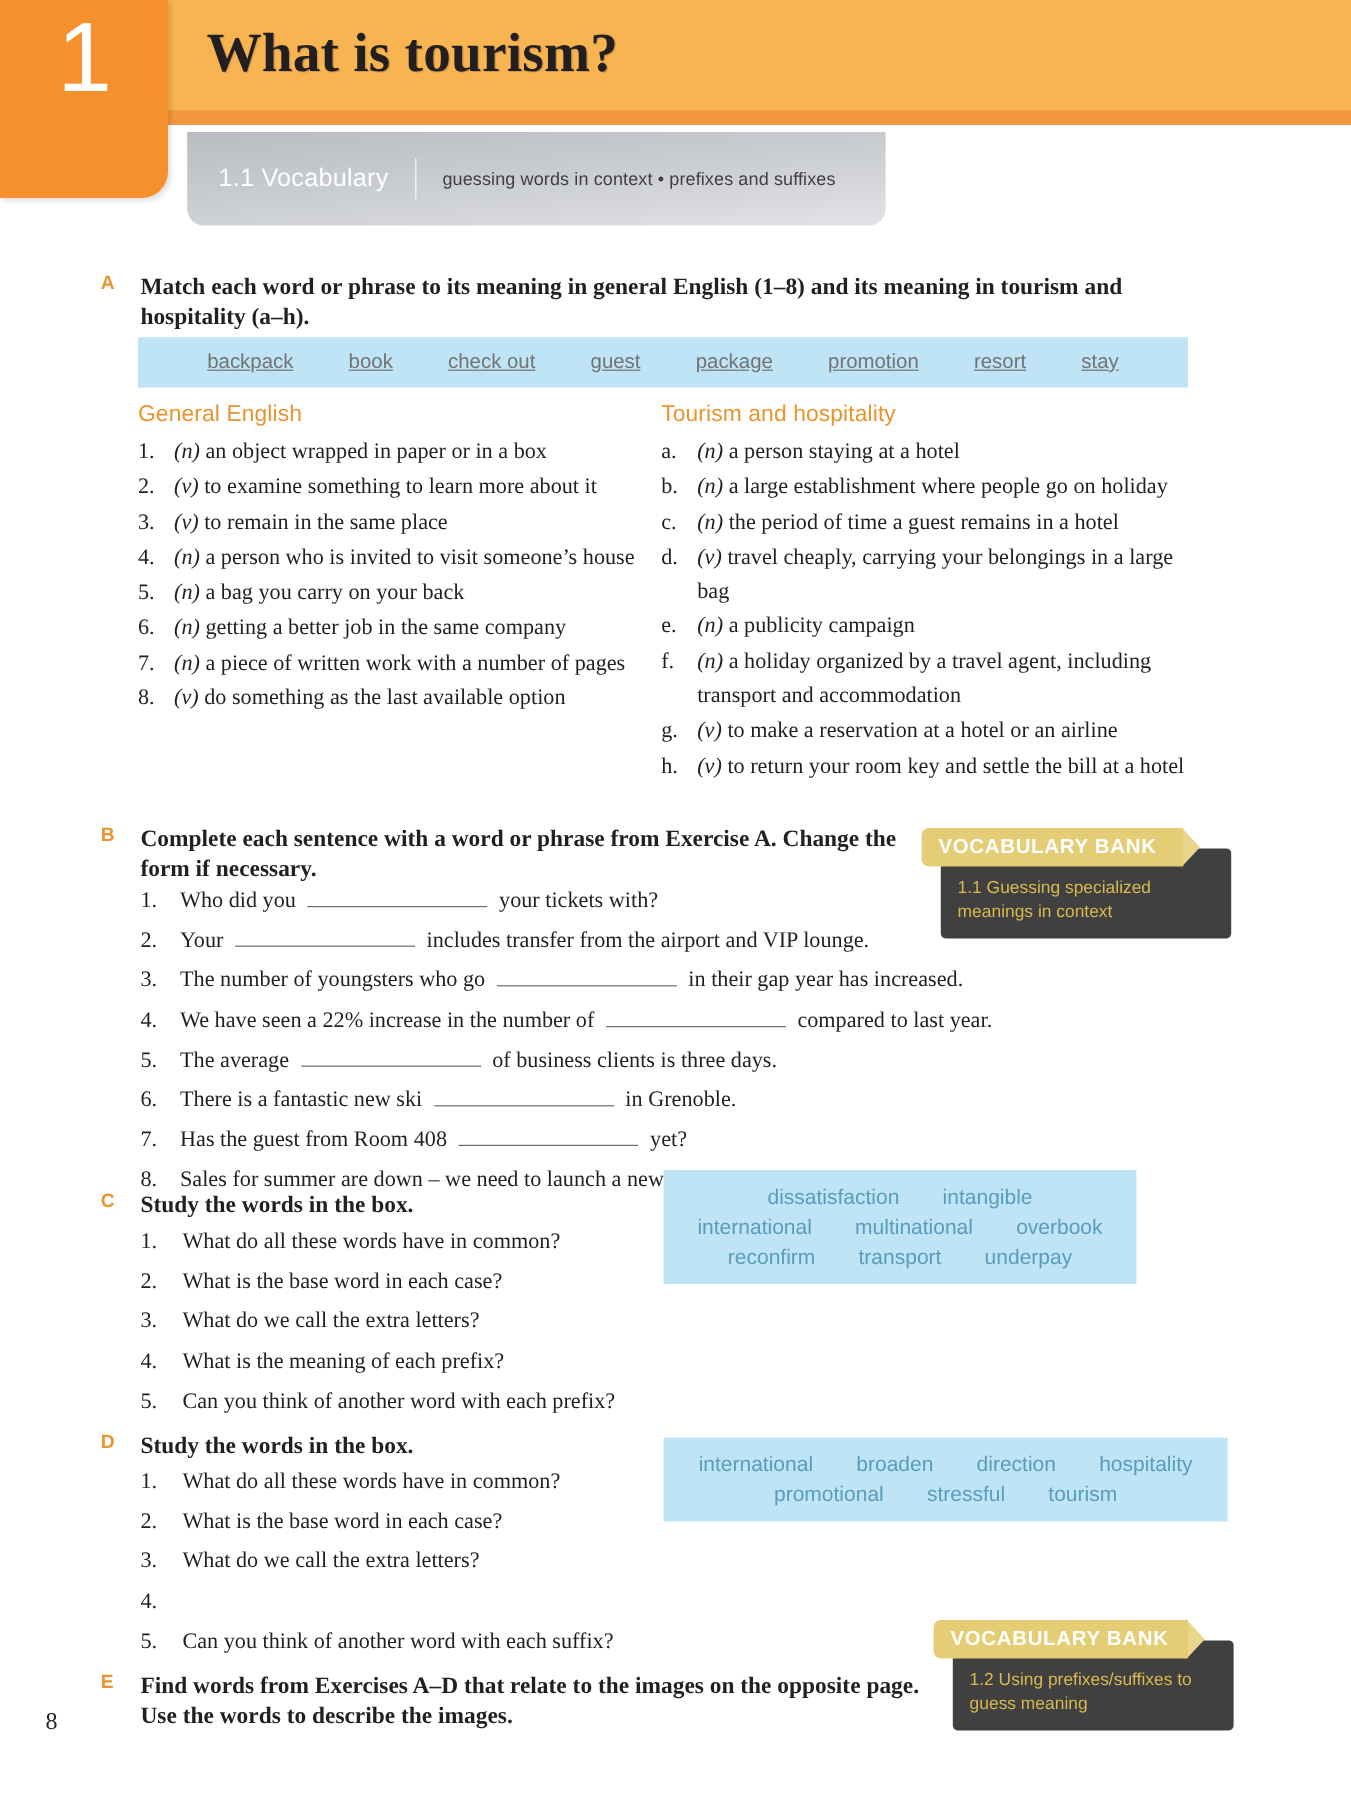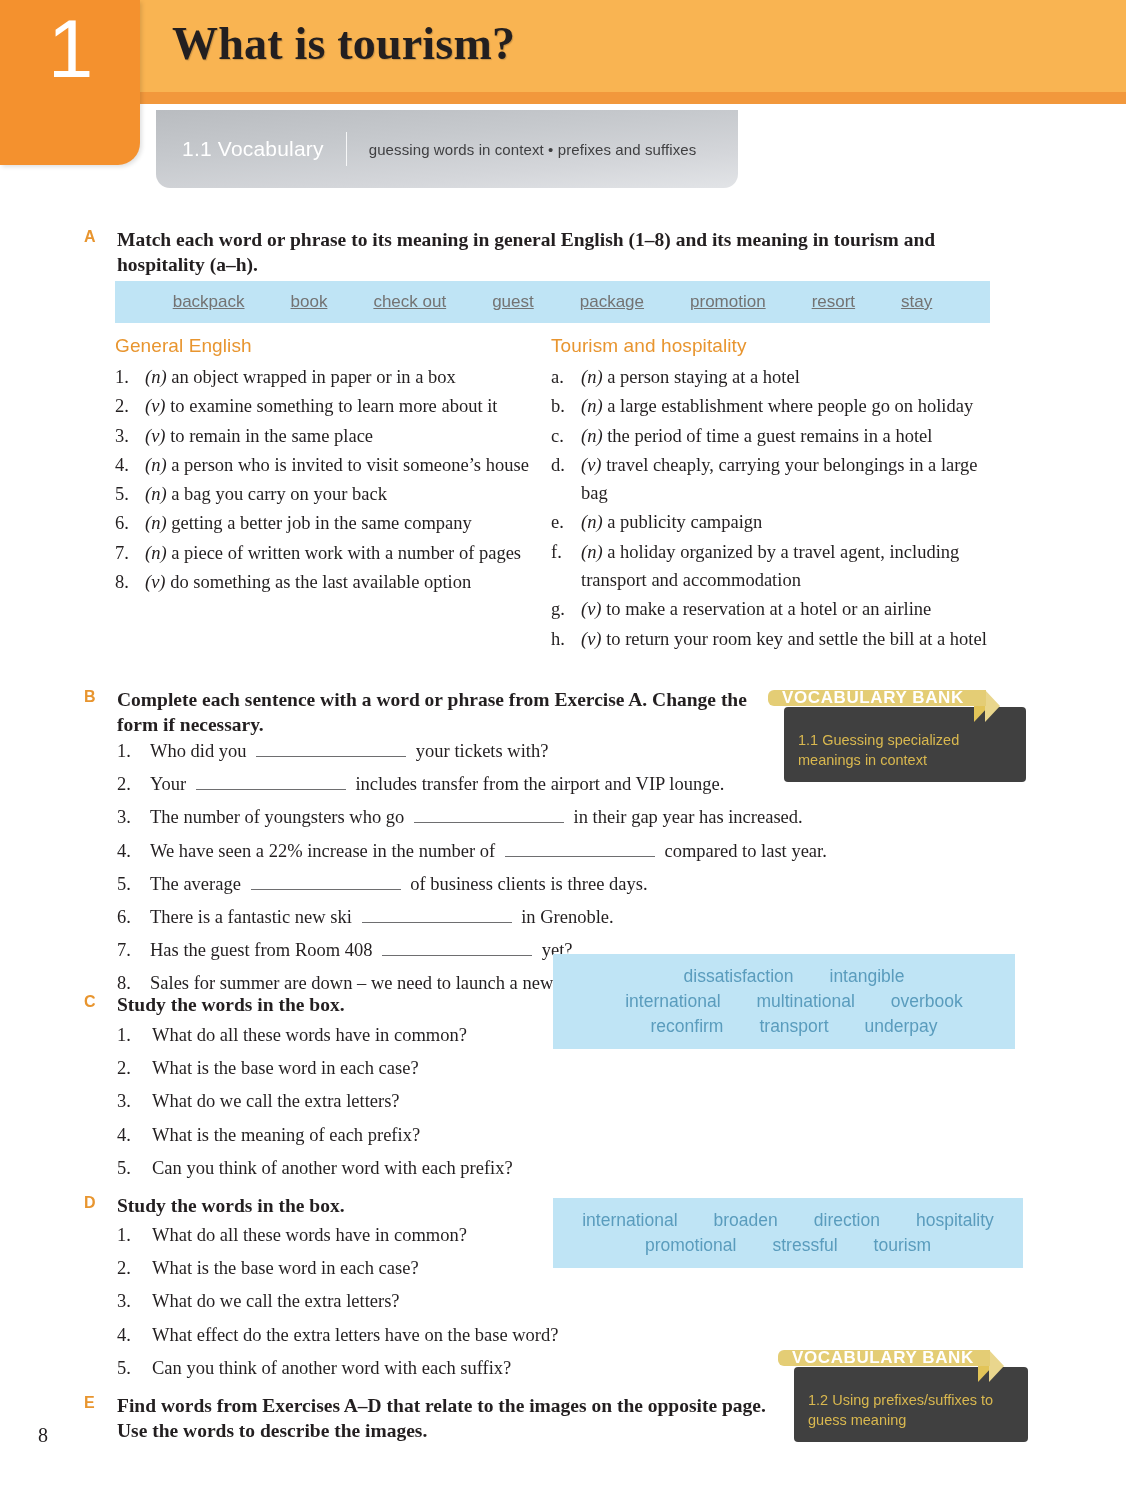--- a/index.html
+++ b/index.html
@@ -210,21 +210,21 @@
     padding: 24px 14px 12px 14px;
     font-family: "Liberation Sans", sans-serif;
     font-size: 14.5px;
     line-height: 1.35;
     color: #d9b84f;
     box-sizing: border-box;
   }
   .vbank-head {
     position: absolute;
     left: 0; top: 0;
-    height: 16px;
+    height: 32px;
     background: #e4cd75;
     border-radius: 6px 0 0 6px;
     display: flex;
     align-items: center;
     z-index: 2;
   }
   .vbank-head-label {
     font-family: "Liberation Sans", sans-serif;
     font-weight: bold;
     font-size: 17px;
@@ -429,21 +429,21 @@
     </div>
     <div class="row">
       <div class="marker">4.</div>
       <div>What is the meaning of each prefix?</div>
     </div>
     <div class="row">
       <div class="marker">5.</div>
       <div>Can you think of another word with each prefix?</div>
     </div>
   </div>
-<div class="word-box" id="c-word-box" style="left:553px; top:954px; width:442px;padding-left:20px;">
+<div class="word-box" id="c-word-box" style="left:553px; top:975px; width:394px;">
     <div class="wb-row">
       <span style="margin: 0px 18px;">dissatisfaction</span>
       <span style="margin: 0px 18px;">intangible</span>
     </div>
     <div class="wb-row">
       <span style="margin: 0px 18px;">international</span>
       <span style="margin: 0px 18px;">multinational</span>
       <span style="margin: 0px 18px;">overbook</span>
     </div>
     <div class="wb-row">
@@ -465,21 +465,20 @@
     <div class="row">
       <div class="marker">2.</div>
       <div>What is the base word in each case?</div>
     </div>
     <div class="row">
       <div class="marker">3.</div>
       <div>What do we call the extra letters?</div>
     </div>
     <div class="row">
       <div class="marker">4.</div>
-      <div>What effect do the extra letters have on the base word?</div>
     </div>
     <div class="row">
       <div class="marker">5.</div>
       <div>Can you think of another word with each suffix?</div>
     </div>
   </div>
 <div class="word-box" id="d-word-box" style="left:553px; top:1198px; width:470px;">
     <div class="wb-row">
       <span style="margin: 0px 18px;">international</span>
       <span style="margin: 0px 18px;">broaden</span>

